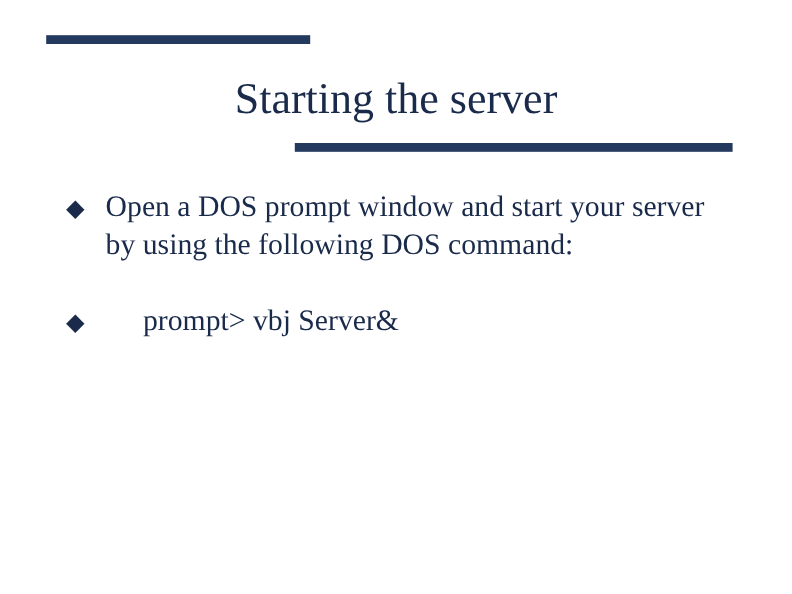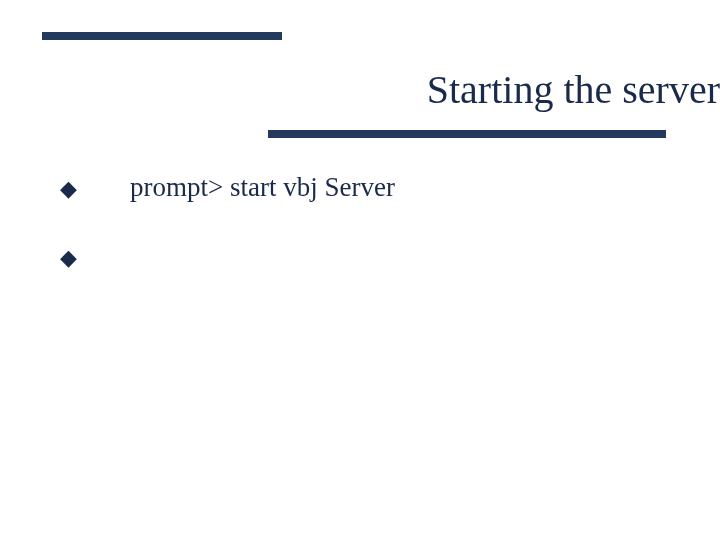--- a/index.html
+++ b/index.html
@@ -18,21 +18,21 @@
     left: 42px;
     width: 240px;
     height: 8px;
     background: #24395e;
   }
   .title {
     position: absolute;
     top: 66px;
     left: 0;
     width: 720px;
-    text-align: right;
+    text-align: center;
     font-size: 40px;
     font-weight: normal;
     color: #1a2a4a;
   }
   .under-line {
     position: absolute;
     top: 130px;
     left: 268px;
     width: 398px;
     height: 8px;
@@ -70,20 +70,21 @@
 <div class="top-line"></div>
 
 <h1 class="title">Starting the server</h1>
 
 <div class="under-line"></div>
 
 <div class="content">
 
   <div class="item">
     <span class="bullet">◆</span>
-    <span class="cmd">prompt&gt; start vbj Server</span>
+    <span>Open a DOS prompt window and start your server by using the following DOS command:</span>
   </div>
 
   <div class="item">
     <span class="bullet">◆</span>
+    <span class="cmd">prompt&gt; vbj Server&amp;</span>
   </div>
 
 </div>
 
 </body></html>

